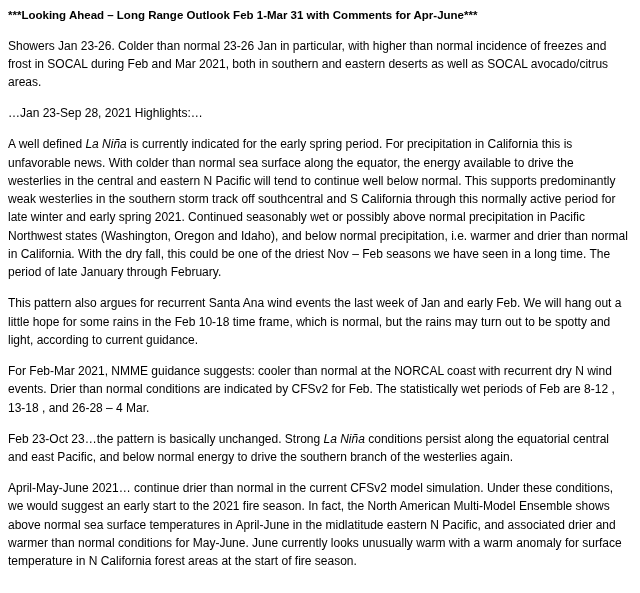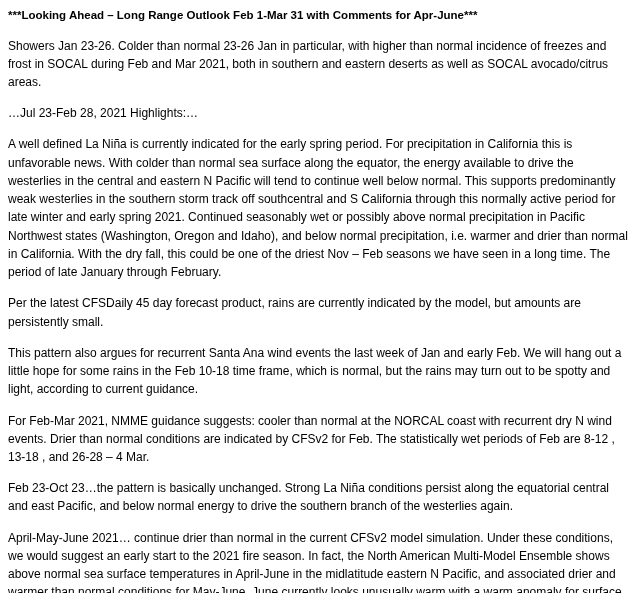--- a/index.html
+++ b/index.html
@@ -32,30 +32,30 @@
     font-size: 12px;
     line-height: 1.52;
     margin: 0 0 13px 0;
     color: #000;
     text-align: left;
   }
   p.para:last-child {
     margin-bottom: 0;
   }
   .it {
+    font-style: italic;
   }
 </style>
 </head>
 <body>
 
 <div class="page">
   <div class="doc-title">***Looking Ahead – Long Range Outlook Feb 1-Mar 31 with Comments for Apr-June***</div>
   <div id="doc-body">
       <p class="para"><span>Showers Jan 23-26. Colder than normal 23-26 Jan in particular, with higher than normal incidence of freezes and frost in SOCAL during Feb and Mar 2021, both in southern and eastern deserts as well as SOCAL avocado/citrus areas.</span></p>
-      <p class="para"><span>…Jul 23-Feb 28, 2021 Highlights:…</span></p>
+      <p class="para"><span>…Jan 23-Sep 28, 2021 Highlights:…</span></p>
       <p class="para"><span>A well defined </span><span class="it">La Niña</span><span> is currently indicated for the early spring period. For precipitation in California this is unfavorable news.  With colder than normal sea surface along the equator, the energy available to drive the westerlies in the central and eastern N Pacific will tend to continue well below normal. This supports predominantly weak westerlies in the southern storm track off southcentral and S California through this normally active period for late winter and early spring 2021.  Continued seasonably wet or possibly above normal precipitation in Pacific Northwest states (Washington, Oregon and Idaho), and below normal precipitation, i.e. warmer and drier than normal in California. With the dry fall, this could be one of the driest Nov – Feb seasons we have seen in a long time. The period of late January through February.</span></p>
-      <p class="para"><span>Per the latest CFSDaily 45 day forecast product, rains are currently indicated by the model, but amounts are persistently small.</span></p>
       <p class="para"><span>This pattern also argues for recurrent Santa Ana wind events the last week of Jan and early Feb.  We will hang out a little hope for some rains in the Feb 10-18 time frame, which is normal, but the rains may turn out to be spotty and light, according to current guidance.</span></p>
       <p class="para"><span>For Feb-Mar 2021, NMME guidance suggests: cooler than normal at the NORCAL coast with recurrent dry N wind events. Drier than normal conditions are indicated by CFSv2 for Feb. The statistically wet periods of Feb are 8-12 , 13-18 , and 26-28  – 4 Mar.</span></p>
       <p class="para"><span>Feb  23-Oct 23…the pattern is basically unchanged. Strong </span><span class="it">La Niña</span><span> conditions persist along the equatorial central and east Pacific, and below normal energy to drive the southern branch of the westerlies again.</span></p>
       <p class="para"><span>April-May-June 2021… continue drier than normal in the current CFSv2 model simulation. Under these conditions, we would suggest an early start to the 2021 fire season.  In fact, the North American Multi-Model Ensemble shows above normal sea surface temperatures in April-June in the midlatitude eastern N Pacific, and associated drier and warmer than normal conditions for May-June. June currently looks unusually warm with  a warm anomaly for surface temperature in N California forest areas at the start of fire season.</span></p>
     </div>
 </div>
 
 </body></html>

